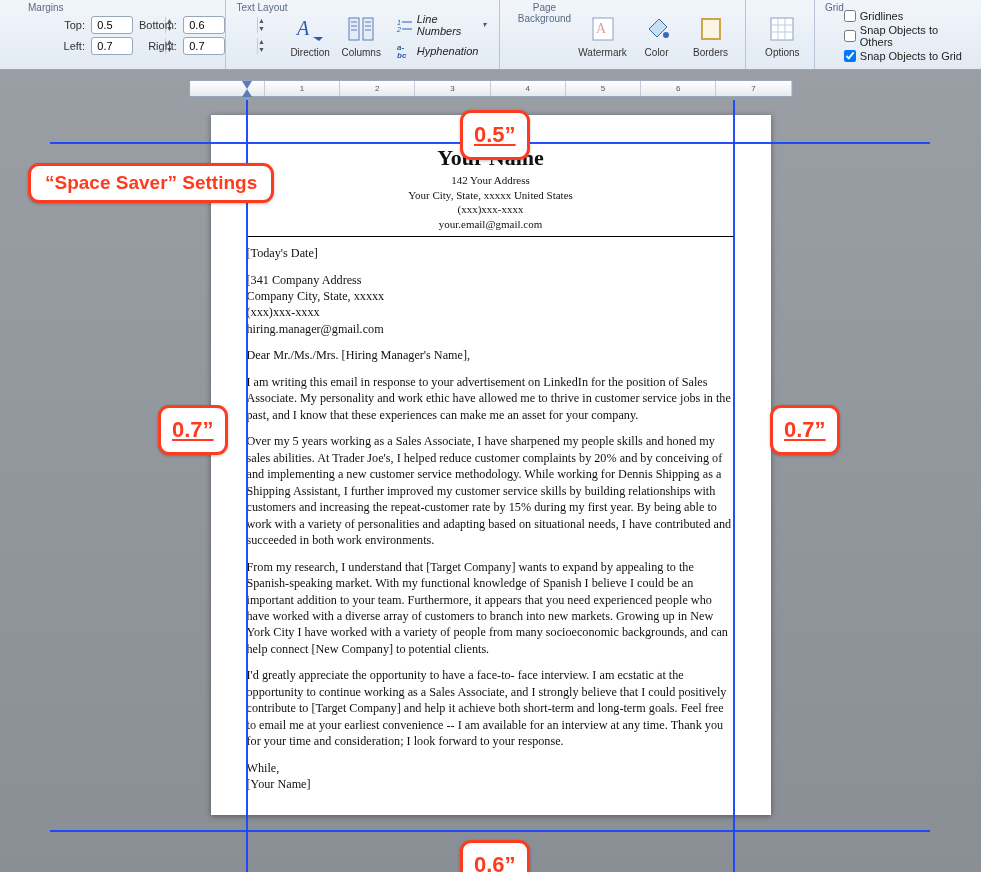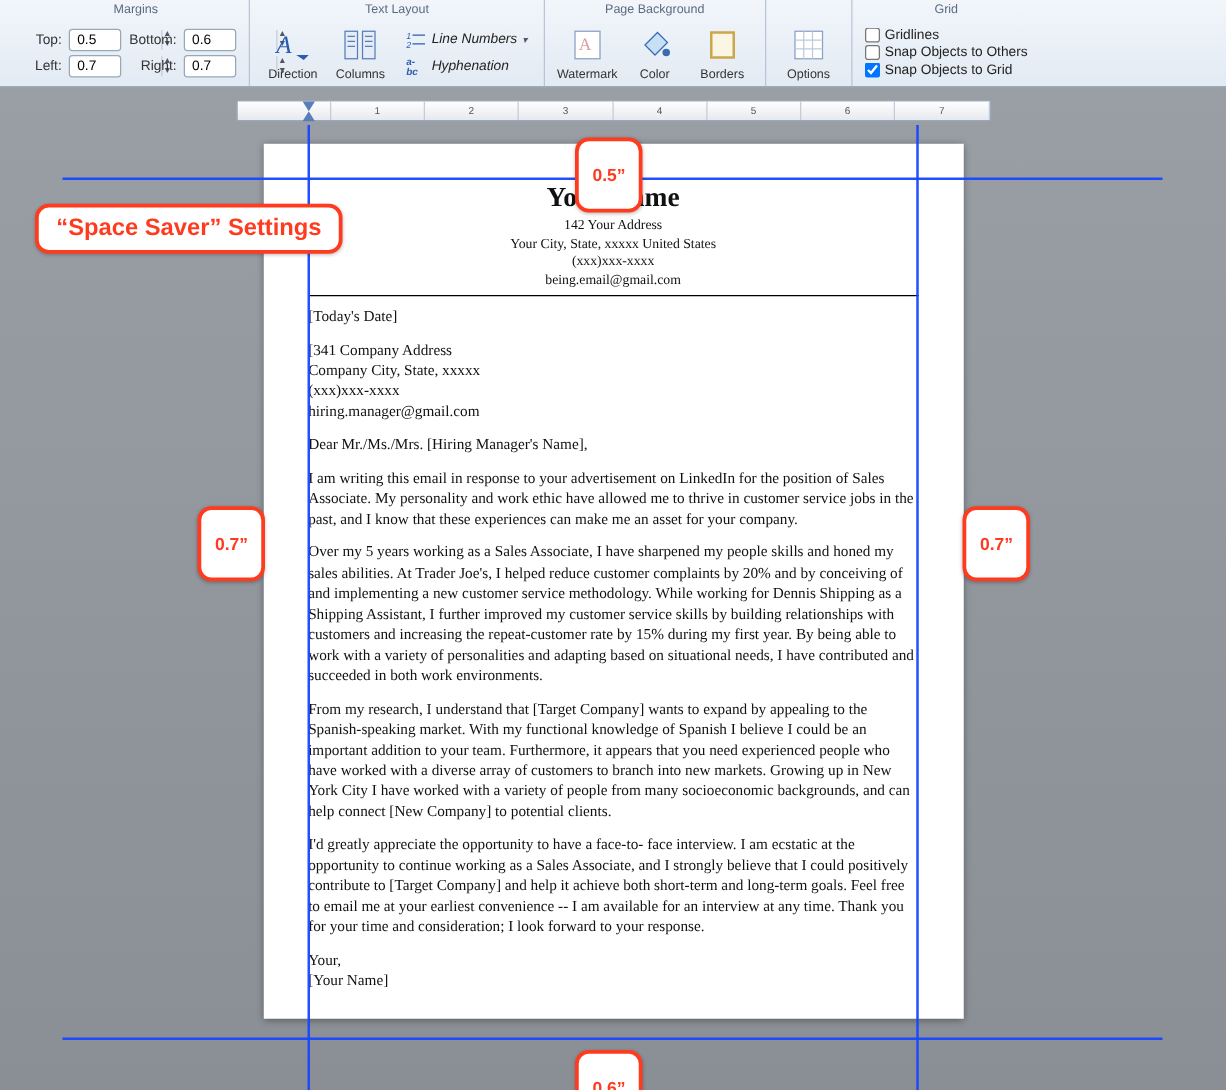--- a/index.html
+++ b/index.html
@@ -12,21 +12,20 @@
     border-bottom: 1px solid #9aa7b8;
     height: 70px;
     display: flex;
     align-items: stretch;
     padding: 0 4px 0 18px;
   }
   .group {
     border-right: 1px solid #b9c5d6;
     padding: 2px 10px 0 10px;
     display: flex;
-    flex-direction: column;
   }
   .group:last-child { border-right: none; }
   .group-title {
     text-align: center;
     font-size: 10px;
     color: #5a6a82;
     margin-bottom: 2px;
   }
   .group-body { flex: 1; display: flex; align-items: center; gap: 6px; }
 
@@ -104,21 +103,21 @@
     border:3px solid #ff3b1f;
     border-radius:11px;
     padding:6px 14px;
     font-family: Helvetica, Arial, sans-serif;
     font-size:19px;
     font-weight:600;
     color:#ff3b1f;
     box-shadow:0 1px 3px rgba(0,0,0,.25);
     white-space:nowrap;
   }
-  .callout.sm { font-size:14px; padding:19px 11px; }
+  .callout.sm { font-size:22px; padding:9px 11px;text-decoration:underline; }
 </style>
 </head>
 <body>
 
 <div class="ribbon">
 
   <div class="group" style="min-width:150px;">
     <div class="group-title">Margins</div>
     <div class="group-body">
       <div class="marg-grid">
@@ -316,34 +315,34 @@
         <polygon points="5,0 10,8 0,8" fill="#5a7db8"></polygon>
       </svg>
   </div>
 
   <div class="page">
     <div class="hdr">
       <h1>Your Name</h1>
       <div>142 Your Address</div>
       <div>Your City, State, xxxxx United States</div>
       <div>(xxx)xxx-xxxx</div>
-      <div>being.email@gmail.com</div>
+      <div>your.email@gmail.com</div>
     </div>
     <hr class="hr">
     <div class="para">[Today's Date]</div>
     <div>[341 Company Address</div>
     <div>Company City, State, xxxxx</div>
     <div>(xxx)xxx-xxxx</div>
     <div class="para">hiring.manager@gmail.com</div>
     <div class="para">Dear Mr./Ms./Mrs. [Hiring Manager's Name],</div>
     <div class="para">I am writing this email in response to your advertisement on LinkedIn for the position of Sales Associate. My personality and work ethic have allowed me to thrive in customer service jobs in the past, and I know that these experiences can make me an asset for your company.</div>
     <div class="para">Over my 5 years working as a Sales Associate, I have sharpened my people skills and honed my sales abilities. At Trader Joe's, I helped reduce customer complaints by 20% and by conceiving of and implementing a new customer service methodology. While working for Dennis Shipping as a Shipping Assistant, I further improved my customer service skills by building relationships with customers and increasing the repeat-customer rate by 15% during my first year. By being able to work with a variety of personalities and adapting based on situational needs, I have contributed and succeeded in both work environments.</div>
     <div class="para">From my research, I understand that [Target Company] wants to expand by appealing to the Spanish-speaking market. With my functional knowledge of Spanish I believe I could be an important addition to your team. Furthermore, it appears that you need experienced people who have worked with a diverse array of customers to branch into new markets. Growing up in New York City I have worked with a variety of people from many socioeconomic backgrounds, and can help connect [New Company] to potential clients.</div>
     <div class="para">I'd greatly appreciate the opportunity to have a face-to- face interview. I am ecstatic at the opportunity to continue working as a Sales Associate, and I strongly believe that I could positively contribute to [Target Company] and help it achieve both short-term and long-term goals. Feel free to email me at your earliest convenience -- I am available for an interview at any time. Thank you for your time and consideration; I look forward to your response.</div>
-    <div>Your,</div>
+    <div>While,</div>
     <div class="para">[Your Name]</div>
   </div>
 
   <div class="guide guide-v" style="left:246px; top:30px; height:780px;"></div>
   <div class="guide guide-v" style="left:733px; top:30px; height:780px;"></div>
   <div class="guide guide-h" style="left:50px;  top:72px;  width:880px;"></div>
   <div class="guide guide-h" style="left:50px;  top:760px; width:880px;"></div>
 
   <div class="callout" style="left:28px; top:93px;">“Space Saver” Settings</div>
   <div class="callout sm" style="left:460px; top:40px;">0.5”</div>

